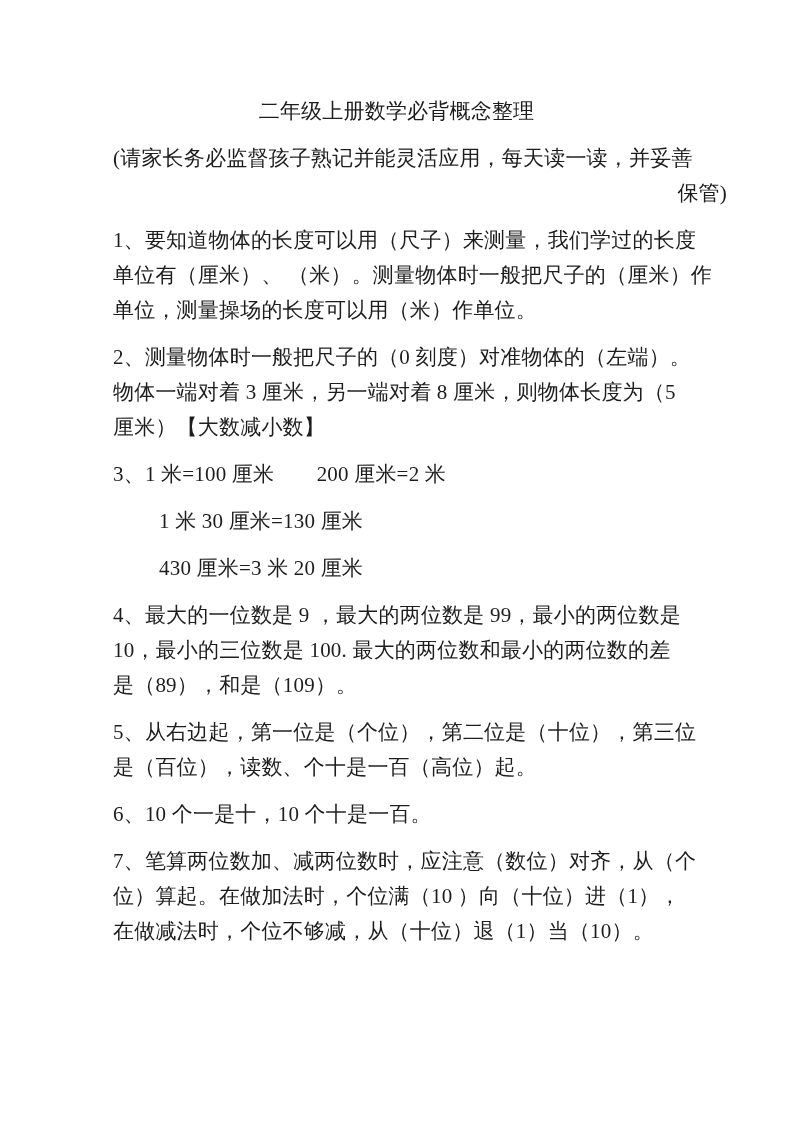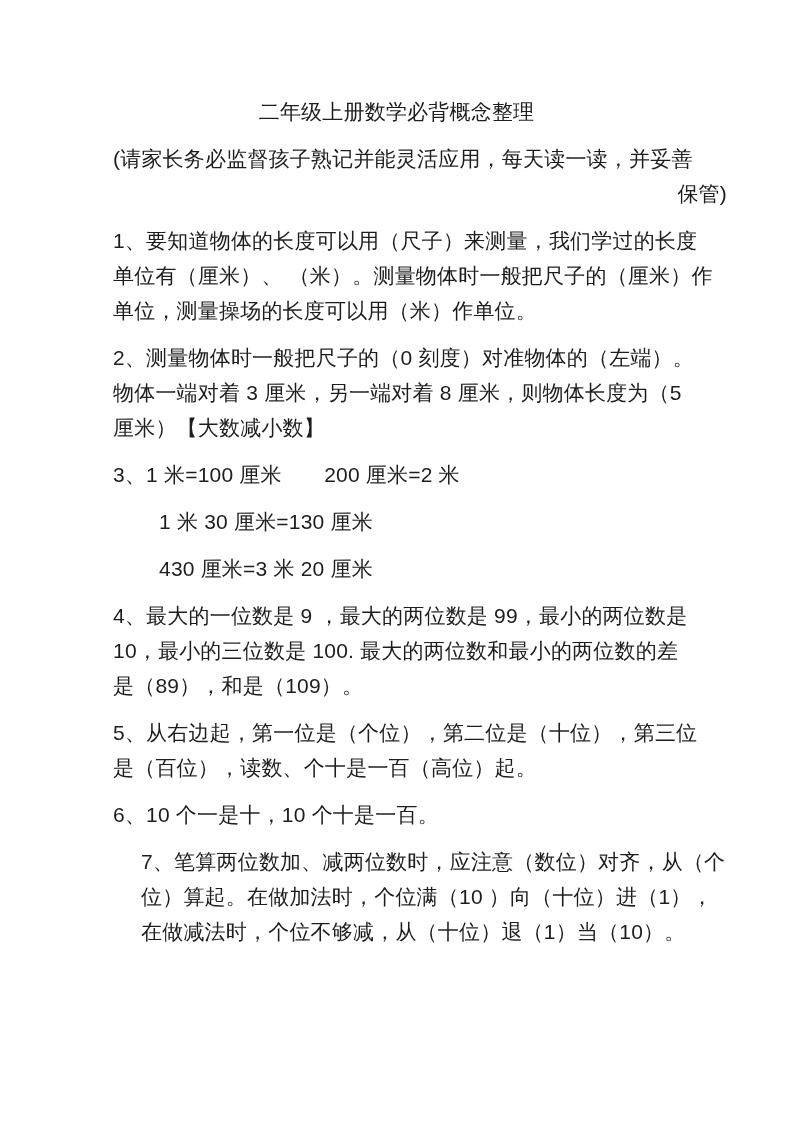--- a/index.html
+++ b/index.html
@@ -6,21 +6,21 @@
     margin: 0;
     padding: 0;
     background: #ffffff;
   }
   .page {
     position: relative;
     width: 793px;
     height: 1122px;
     background: #ffffff;
     overflow: hidden;
-    font-family: Liberation Sans, sans-serif;
+    font-family: Liberation Serif, serif;
     color: #1d1d1d;
   }
   .content {
     position: absolute;
     left: 113px;
     top: 94px;
     width: 614px;
     font-size: 21px;
     line-height: 35px;
     font-weight: 400;
@@ -32,21 +32,20 @@
     font-size: 21px;
     font-weight: 400;
     line-height: 35px;
     white-space: pre;
   }
   .para {
     margin: 0 0 12px 0;
   }
   .para:last-child {
     margin-bottom: 0;
-    margin-left: 28px;
   }
   .line {
     white-space: pre;
   }
   .line.right {
     text-align: right;
     white-space: pre;
   }
   .para.indent .line {
     padding-left: 46px;

